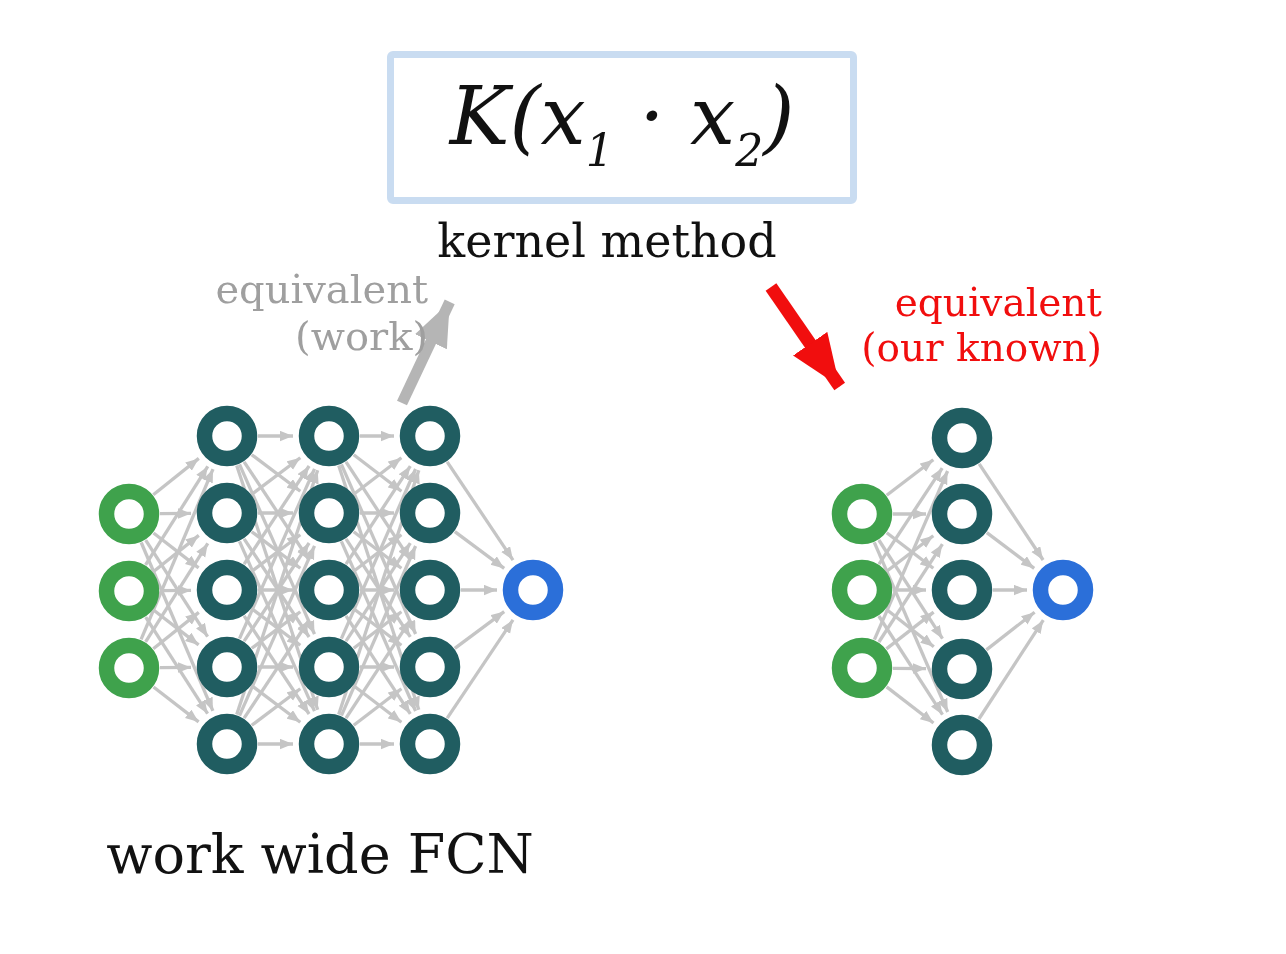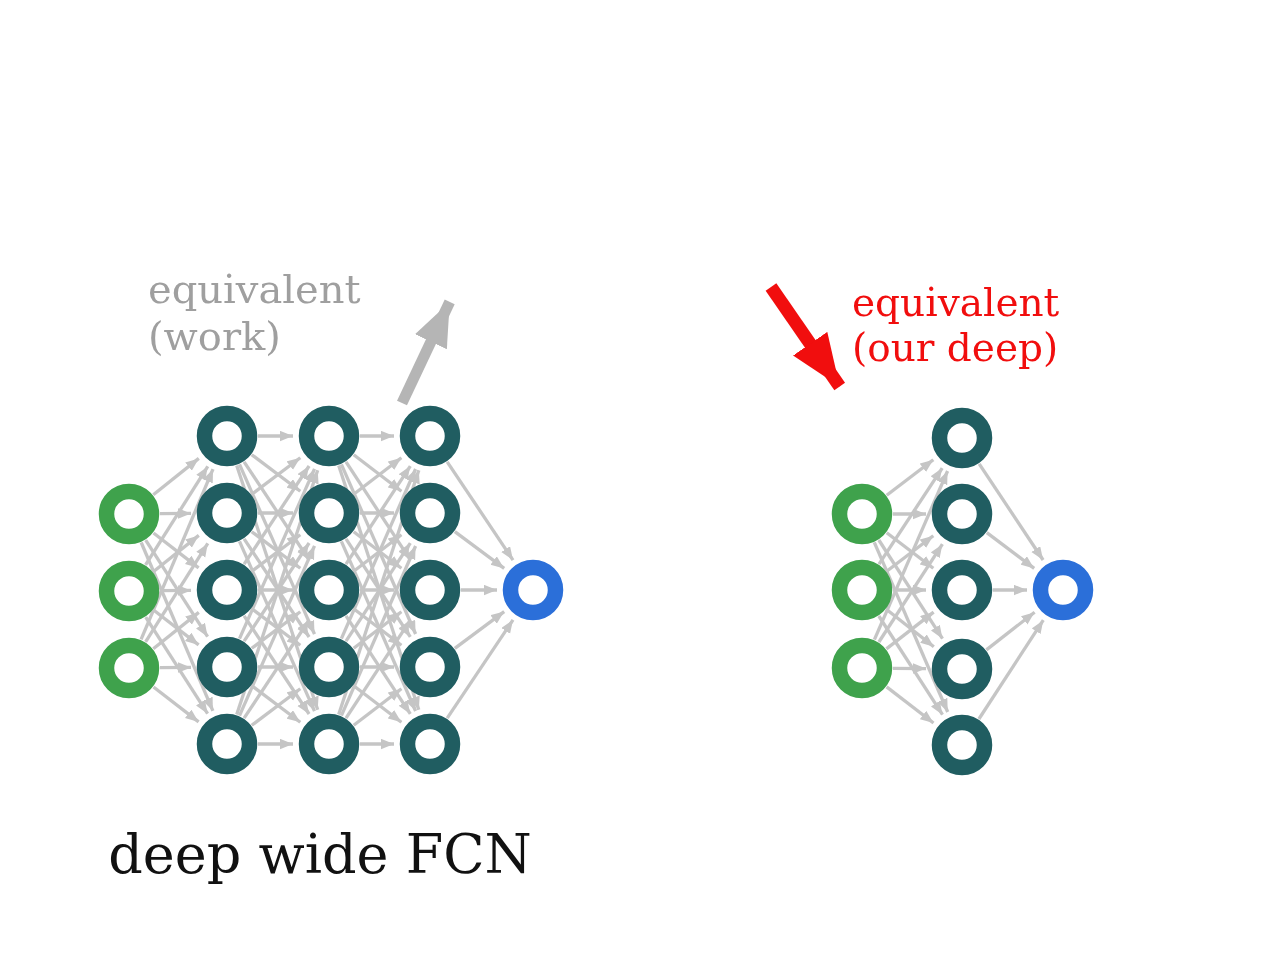--- a/index.html
+++ b/index.html
@@ -48,21 +48,21 @@
     position: absolute;
     left: 372px; top: 214px;
     width: 470px;
     text-align: center;
     font-size: 46px;
     color: var(--text-black, #111111);
     z-index: 2;
   }
   .ann {
     position: absolute;
-    text-align: left;
+    text-align: right;
     z-index: 2;
   }
   .gray-ann {
     left: 148px; top: 266px;
     width: 280px;
     font-size: 40px;
     line-height: 47px;
     color: var(--text-gray, #9f9f9f);
   }
   .red-ann {
@@ -216,28 +216,32 @@
       <circle cx="862" cy="590" r="22.5" fill="#ffffff" stroke="#3fa24c" stroke-width="15.5"></circle>
       <circle cx="862" cy="668" r="22.5" fill="#ffffff" stroke="#3fa24c" stroke-width="15.5"></circle>
       <circle cx="962" cy="438" r="22.5" fill="#ffffff" stroke="#205d61" stroke-width="15.5"></circle>
       <circle cx="962" cy="514" r="22.5" fill="#ffffff" stroke="#205d61" stroke-width="15.5"></circle>
       <circle cx="962" cy="590" r="22.5" fill="#ffffff" stroke="#205d61" stroke-width="15.5"></circle>
       <circle cx="962" cy="669" r="22.5" fill="#ffffff" stroke="#205d61" stroke-width="15.5"></circle>
       <circle cx="962" cy="745" r="22.5" fill="#ffffff" stroke="#205d61" stroke-width="15.5"></circle>
       <circle cx="1063" cy="590" r="22.5" fill="#ffffff" stroke="#2b6fd9" stroke-width="15.5"></circle>
     </svg>
 
-
+  <div class="kernel-box">
+    <span class="formula"><span>K(x</span><sub>1</sub><span> · x</span><sub>2</sub><span>)</span></span>
+  </div>
+
+  <div class="kernel-caption">kernel method</div>
 
   <div class="ann gray-ann">
     <div>equivalent</div>
     <div>(work)</div>
   </div>
 
   <div class="ann red-ann">
     <div>equivalent</div>
-    <div>(our deep)</div>
+    <div>(our known)</div>
   </div>
 
-  <div class="net-label" id="label-deep"><b></b><span>deep wide FCN</span></div>
+  <div class="net-label" id="label-deep"><b></b><span>work wide FCN</span></div>
 
 
 </div>
 
 </body></html>

